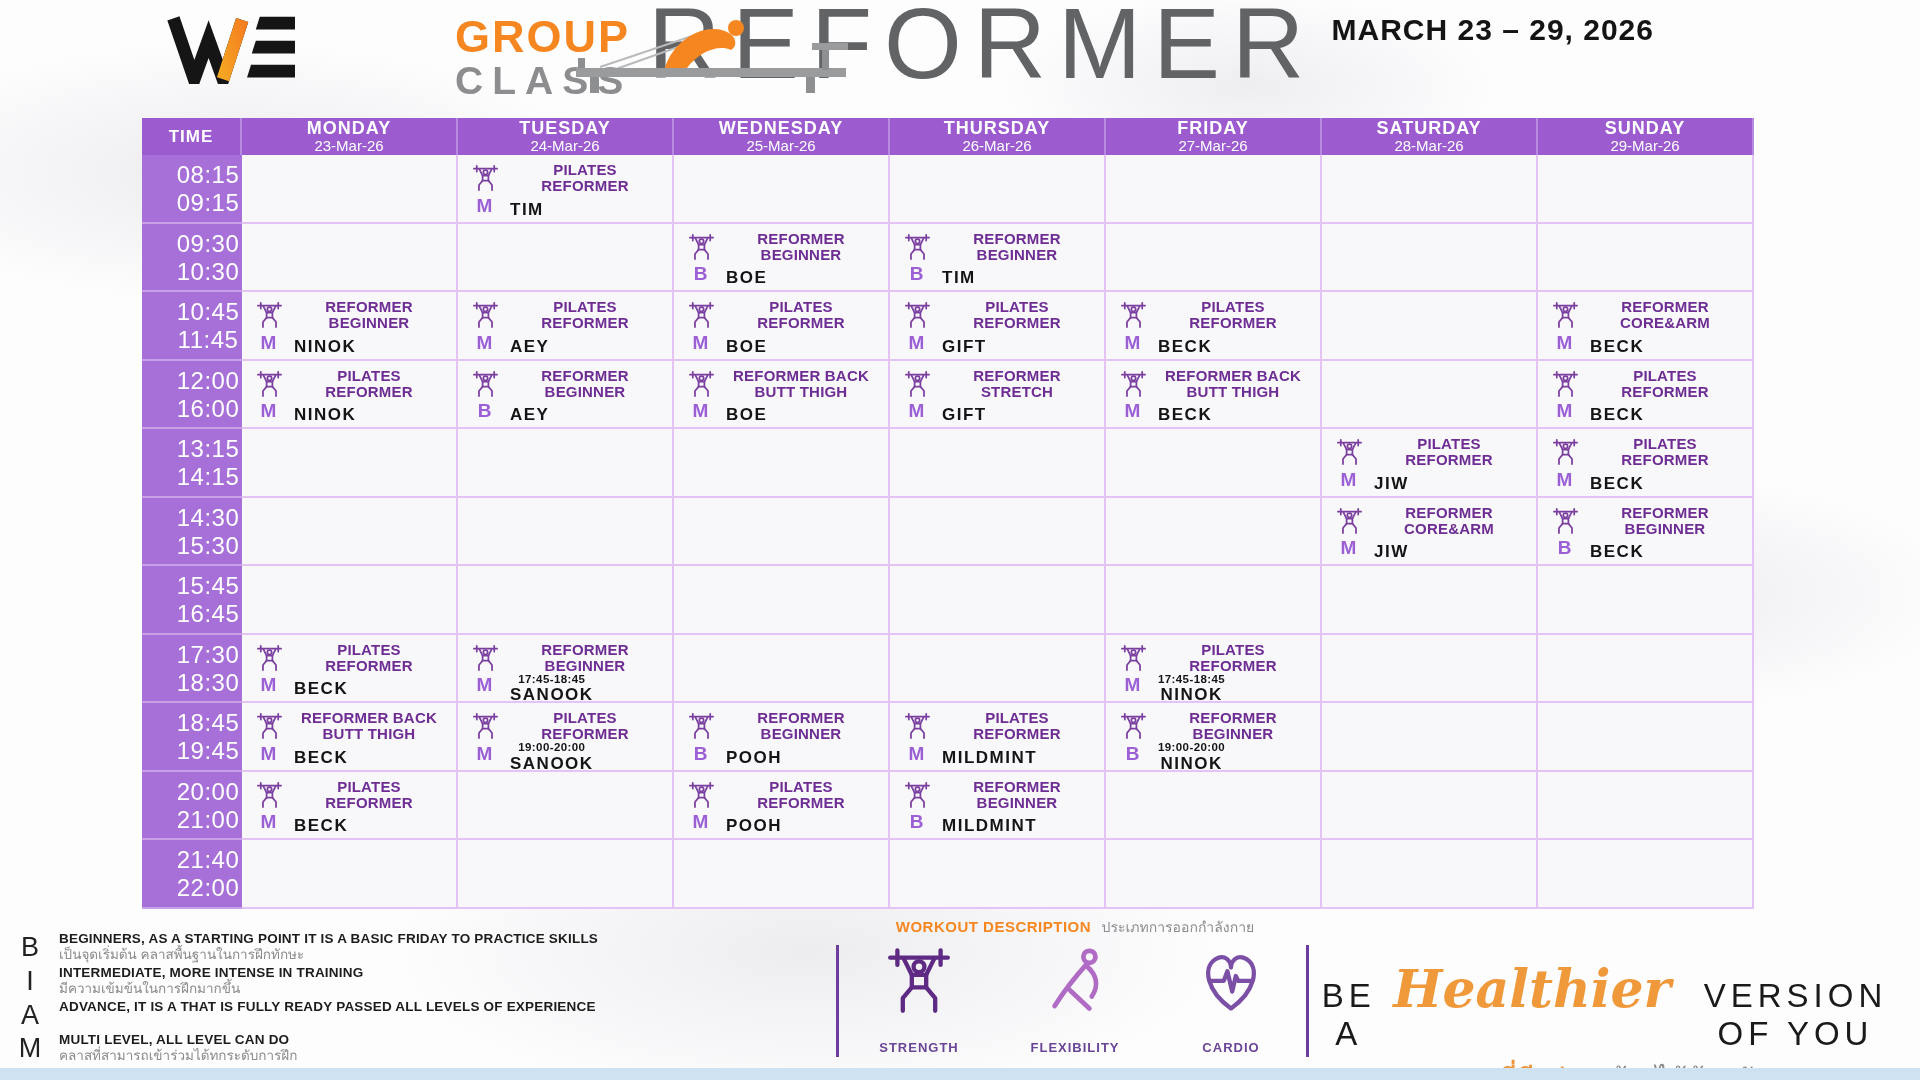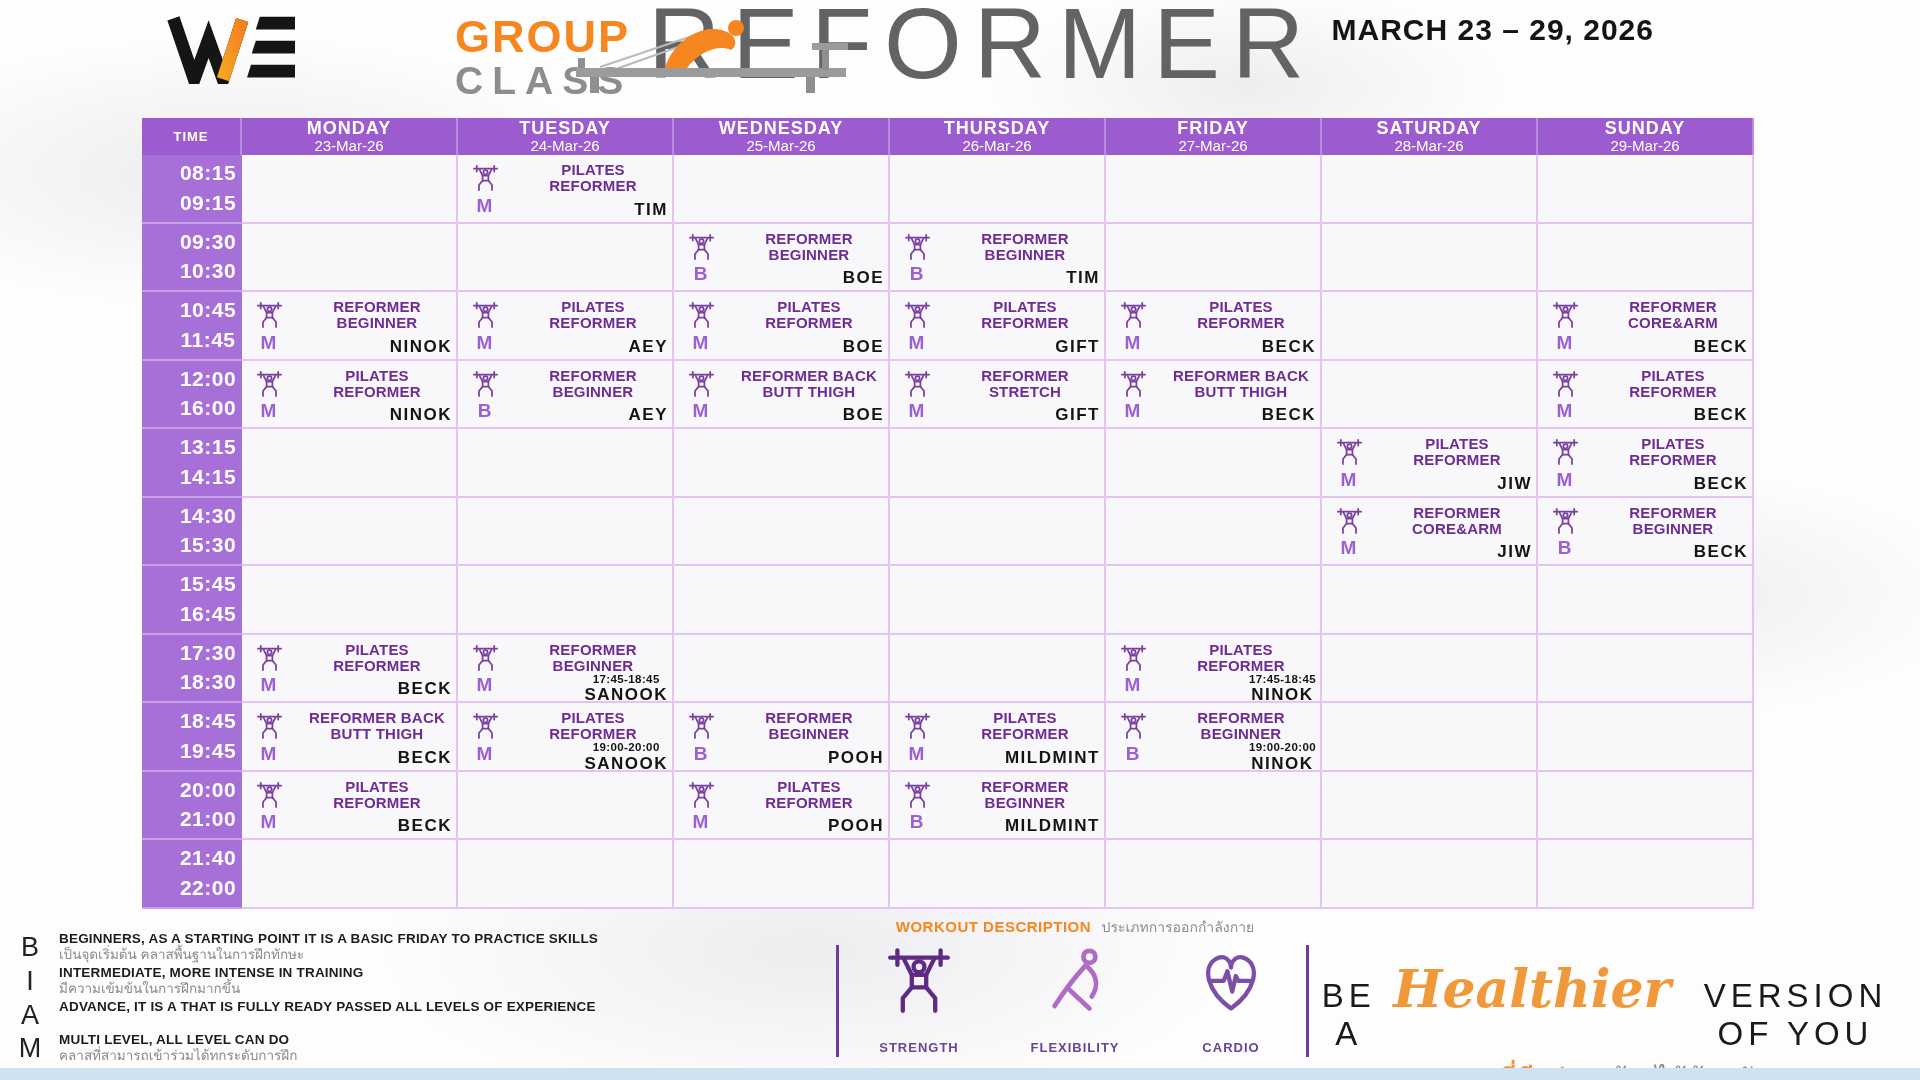--- a/index.html
+++ b/index.html
@@ -31,31 +31,31 @@
   .grid{
     position:absolute;left:142px;top:118px;width:1612px;
     display:grid;grid-template-columns:100px repeat(7,1fr);
     grid-template-rows:37px repeat(11,68.5px);
   }
   .hd{background:#9c5ccf;color:#fff;display:flex;flex-direction:column;align-items:center;
       justify-content:center;border-right:2px solid #b география;}
   .hd{border-right:2px solid #b78ae2;}
   .hd-name{font-size:18px;font-weight:bold;letter-spacing:1px;line-height:1.05;}
   .hd-date{font-size:15px;line-height:1.1;}
-  .hd-time .hd-name{font-size:13px;text-align:right;}
+  .hd-time .hd-name{font-size:17px;text-align:right;}
   .tc{background:#a76fd8;color:#fff;display:flex;flex-direction:column;justify-content:space-between;
       align-items:center;padding:6px 0 7px;border-bottom:2px solid #c8a0e8;}
-  .tc-start,.tc-end{font-size:21px;font-weight:bold;letter-spacing:0.5px;margin-left:32px;}
+  .tc-start,.tc-end{font-size:24px;font-weight:normal;letter-spacing:0.5px;margin-left:32px;}
   .c{background:#f8f7fa;border-right:2px solid #e3c4f4;border-bottom:2px solid #e3c4f4;
      display:flex;overflow:hidden;}
   .c-side{width:42px;display:flex;flex-direction:column;align-items:center;
           justify-content:space-between;padding:9px 0 5px 6px;}
   .c-side svg{width:29px;height:29px;color:#7b3fa0;}
   .c-level{font-size:19px;font-weight:bold;color:#9b5fd6;letter-spacing:1px;}
-  .c-main{flex:1;display:flex;flex-direction:column;align-items:flex-end;
+  .c-main{flex:1;display:flex;flex-direction:column;align-items:flex-start;
           justify-content:space-between;padding:7px 4px 4px;}
   .c-title{font-size:15px;font-weight:bold;color:#6d2d93;text-align:center;
            line-height:1.08;letter-spacing:0.2px;max-width:150px;}
   .c-bottom{display:flex;flex-direction:column;align-items:center;line-height:1;}
   .c-note{font-size:11.5px;font-weight:bold;color:#141414;letter-spacing:0.4px;margin-bottom:1px;}
   .c-coach{font-size:17px;font-weight:bold;color:#141414;letter-spacing:1.5px;}
   
   .legend{position:absolute;left:14px;top:931px;width:660px;}
   .lv-head{font-size:15px;font-weight:bold;color:#141414;letter-spacing:0.5px;margin:0 0 3px 33px;}
   .lv-row{display:flex;gap:13px;margin-bottom:3px;}

